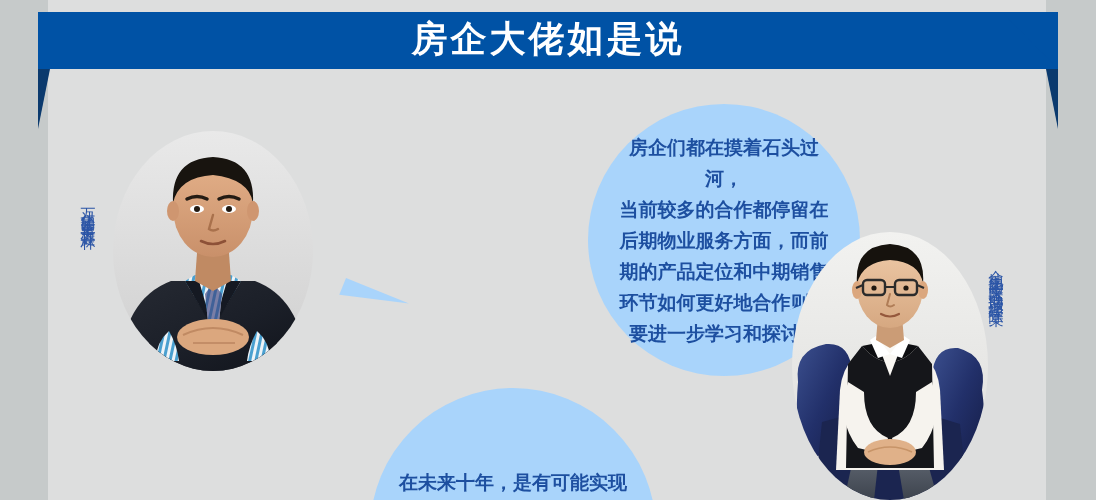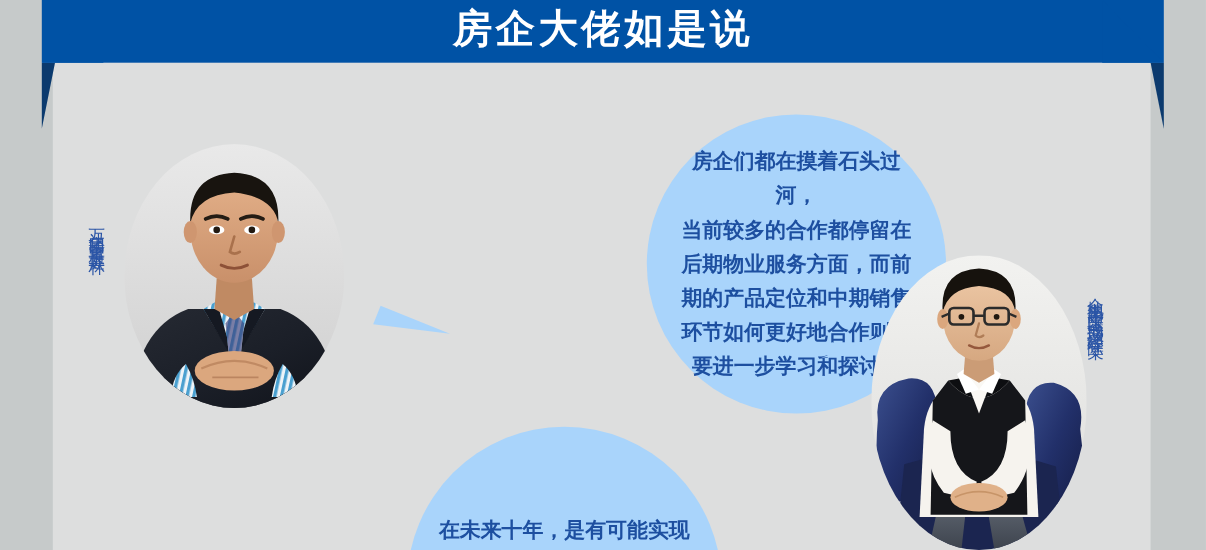--- a/index.html
+++ b/index.html
@@ -26,21 +26,21 @@
     left: 48px;
     top: 0;
     width: 998px;
     height: 500px;
     background: #dddede;
   }
   
   .banner-wrap {
     position: absolute;
     left: 0;
-    top: 0;
+    top: 12px;
     width: 1096px;
     height: 120px;
     pointer-events: none;
     text-decoration: underline;
   }
   .banner-bar {
     position: absolute;
     left: 38px;
     top: 0;
     width: 1020px;

